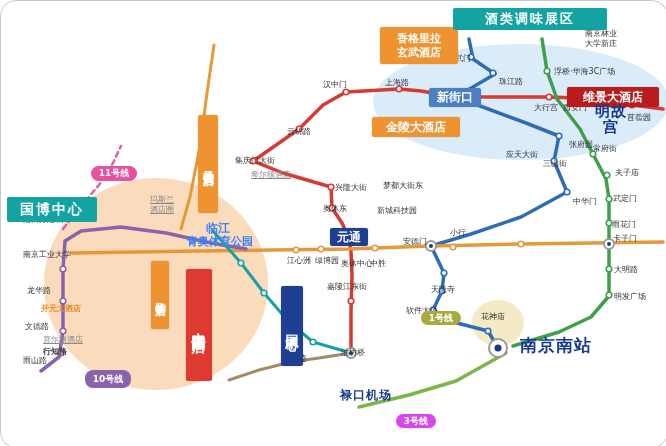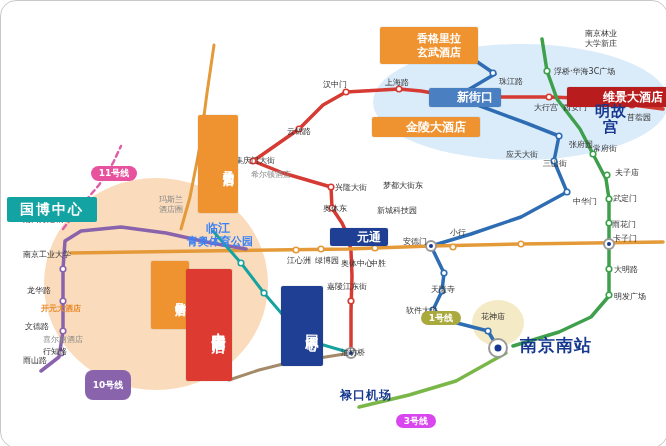--- a/index.html
+++ b/index.html
@@ -6,28 +6,27 @@
   #map{
     position:relative;width:666px;height:446px;background:#ffffff;
     border:1px solid #c9c9c9;border-radius:16px;overflow:hidden;
     font-family:"DejaVu Sans","Liberation Sans",sans-serif;
   }
   #map-svg{position:absolute;left:0;top:0;z-index:1;}
   .lbl{
     position:absolute;font-size:8px;line-height:1.2;color:#333;
     white-space:pre-line;z-index:3;
   }
-  .lbl.gray{color:#8a8a8a;}
+  .lbl.gray{color:#8a8a8a;text-decoration:underline;}
   .lbl.orange{color:#e8882a;font-weight:700;}
   .box{
     position:absolute;display:flex;align-items:center;justify-content:center;
     color:#fff;font-weight:700;text-align:center;white-space:pre-line;
     z-index:4;border-radius:2px;line-height:1.25;
     box-shadow:0 0 0 1px rgba(0,0,0,0.05);
-    padding-left:20px;
   }
   .box.vert{writing-mode:vertical-rl;text-orientation:upright;line-height:1;letter-spacing:1px;}
   .badge{
     position:absolute;display:flex;align-items:center;justify-content:center;
     color:#fff;z-index:4;border-radius:8px;font-size:9px;font-weight:700;
   }
   .terminal{
     position:absolute;color:#16388e;font-weight:700;white-space:pre-line;
     z-index:4;line-height:1.05;text-align:center;letter-spacing:1px;
   }
@@ -96,33 +95,34 @@
       <circle cx="312" cy="341" r="2.8" fill="#ffffff" stroke="#17a2a0" stroke-width="1.6"></circle>
       <circle cx="430" cy="245" r="5" fill="#ffffff" stroke="#999999" stroke-width="2"></circle>
       <circle cx="430" cy="245" r="2" fill="#16388e"></circle>
       <circle cx="608" cy="243" r="5" fill="#ffffff" stroke="#999999" stroke-width="2"></circle>
       <circle cx="608" cy="243" r="2" fill="#16388e"></circle>
       <circle cx="350" cy="352" r="5" fill="#ffffff" stroke="#999999" stroke-width="2"></circle>
       <circle cx="350" cy="352" r="2" fill="#16388e"></circle>
       <circle cx="497" cy="347" r="9" fill="#ffffff" stroke="#999999" stroke-width="2"></circle>
       <circle cx="497" cy="347" r="3.5" fill="#16388e"></circle>
     </svg>
+<div class="zone" style="left: 452px; top: 7px; width: 154px; height: 22px; background: rgb(19, 163, 163); font-size: 13px;">酒类调味展区</div>
     <div class="zone" style="left: 6px; top: 196px; width: 90px; height: 25px; background: rgb(19, 163, 163); font-size: 14px;">国博中心</div>
     <div class="box" style="left: 379px; top: 26px; width: 78px; height: 37px; background: rgb(239, 147, 48); font-size: 11px;">香格里拉
 玄武酒店</div>
     <div class="box" style="left: 371px; top: 116px; width: 88px; height: 20px; background: rgb(239, 147, 48); font-size: 12px;">金陵大酒店</div>
     <div class="box" style="left: 566px; top: 86px; width: 92px; height: 20px; background: #b91c1c; font-size: 12px;">维景大酒店</div>
     <div class="box" style="left: 428px; top: 87px; width: 52px; height: 19px; background: rgb(74, 127, 193); font-size: 12px;">新街口</div>
     <div class="box" style="left: 329px; top: 227px; width: 38px; height: 18px; background: rgb(31, 63, 148); font-size: 12px;">元通</div>
     <div class="box vert" style="left: 197px; top: 114px; width: 20px; height: 98px; background: rgb(239, 147, 48); font-size: 11px;">杨子江大酒店</div>
     <div class="box vert" style="left: 150px; top: 260px; width: 18px; height: 68px; background: rgb(239, 147, 48); font-size: 11px;">华邑酒店</div>
     <div class="box vert" style="left: 185px; top: 268px; width: 26px; height: 112px; background: rgb(221, 58, 50); font-size: 14px;">丰大国际酒店</div>
     <div class="box vert" style="left: 280px; top: 285px; width: 22px; height: 80px; background: rgb(31, 63, 148); font-size: 13px;">国博中心</div>
     <div class="badge" style="left: 90px; top: 165px; width: 46px; height: 15px; background: rgb(232, 81, 158);">11号线</div>
-    <div class="badge" style="left: 84px; top: 369px; width: 46px; height: 30px; background: rgb(138, 99, 173);">10号线</div>
+    <div class="badge" style="left: 84px; top: 369px; width: 46px; height: 18px; background: rgb(138, 99, 173);">10号线</div>
     <div class="badge" style="left: 420px; top: 310px; width: 40px; height: 14px; background: rgb(170, 169, 62);">1号线</div>
     <div class="badge" style="left: 395px; top: 413px; width: 40px; height: 14px; background: #d946ef;">3号线</div>
     <div class="terminal" style="left: 594px; top: 103px; font-size: 15px;">明故
 宫</div>
     <div class="terminal" style="left: 519px; top: 336px; font-size: 17px;">南京南站</div>
     <div class="terminal" style="left: 339px; top: 388px; font-size: 12px;">禄口机场</div>
     <div class="terminal teal" style="left: 205px; top: 209px; font-size: 12px;">临江</div>
     <div class="terminal teal" style="left: 186px; top: 223px; font-size: 11px;">青奥体育公园</div>
     <div class="lbl" style="left: 584px; top: 28px;">南京林业
 大学新庄</div>
@@ -157,23 +157,23 @@
     <div class="lbl" style="left: 340px; top: 258px;">奥体中心</div>
     <div class="lbl" style="left: 369px; top: 258px;">中胜</div>
     <div class="lbl" style="left: 449px; top: 227px;">小行</div>
     <div class="lbl" style="left: 402px; top: 236px;">安德门</div>
     <div class="lbl" style="left: 326px; top: 281px;">嘉陵江东街</div>
     <div class="lbl" style="left: 430px; top: 284px;">天隆寺</div>
     <div class="lbl" style="left: 405px; top: 305px;">软件大道</div>
     <div class="lbl" style="left: 480px; top: 311px;">花神庙</div>
     <div class="lbl" style="left: 282px; top: 353px;">永初路</div>
     <div class="lbl" style="left: 340px; top: 347px;">油坊桥</div>
-    <div class="lbl gray" style="left: 158px; top: 194px;">玛斯兰
+    <div class="lbl gray" style="left: 149px; top: 194px;">玛斯兰
 酒店圈</div>
     <div class="lbl" style="left: 22px; top: 214px;">浦口万汇城</div>
     <div class="lbl" style="left: 22px; top: 249px;">南京工业大学</div>
     <div class="lbl" style="left: 26px; top: 285px;">龙华路</div>
     <div class="lbl orange" style="left: 40px; top: 303px;">开元大酒店</div>
     <div class="lbl" style="left: 24px; top: 321px;">文德路</div>
     <div class="lbl gray" style="left: 42px; top: 334px;">喜尔丽酒店</div>
-    <div class="lbl" style="left: 42px; top: 346px;">行知路</div>
+    <div class="lbl" style="left: 42px; top: 346px; font-weight: bold;">行知路</div>
     <div class="lbl" style="left: 22px; top: 355px;">雨山路</div>
   </div>
 
 </body></html>

